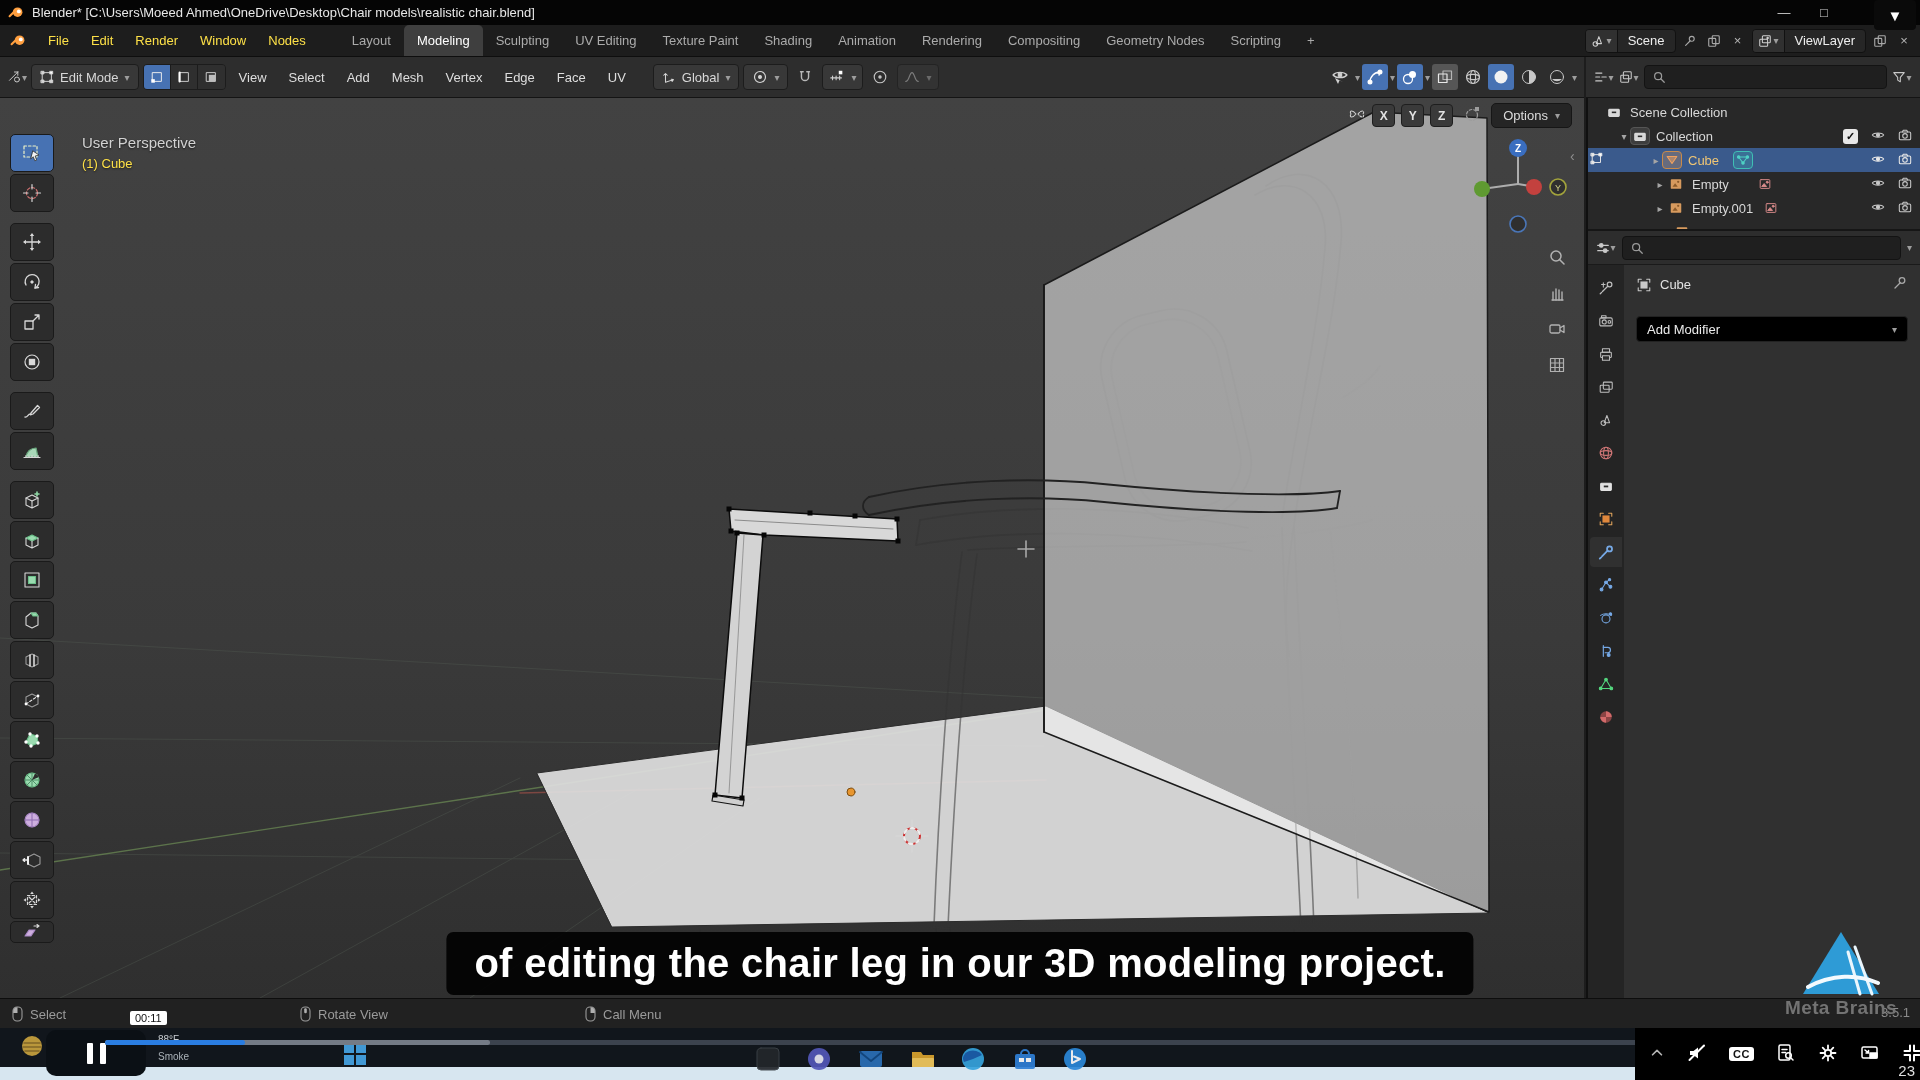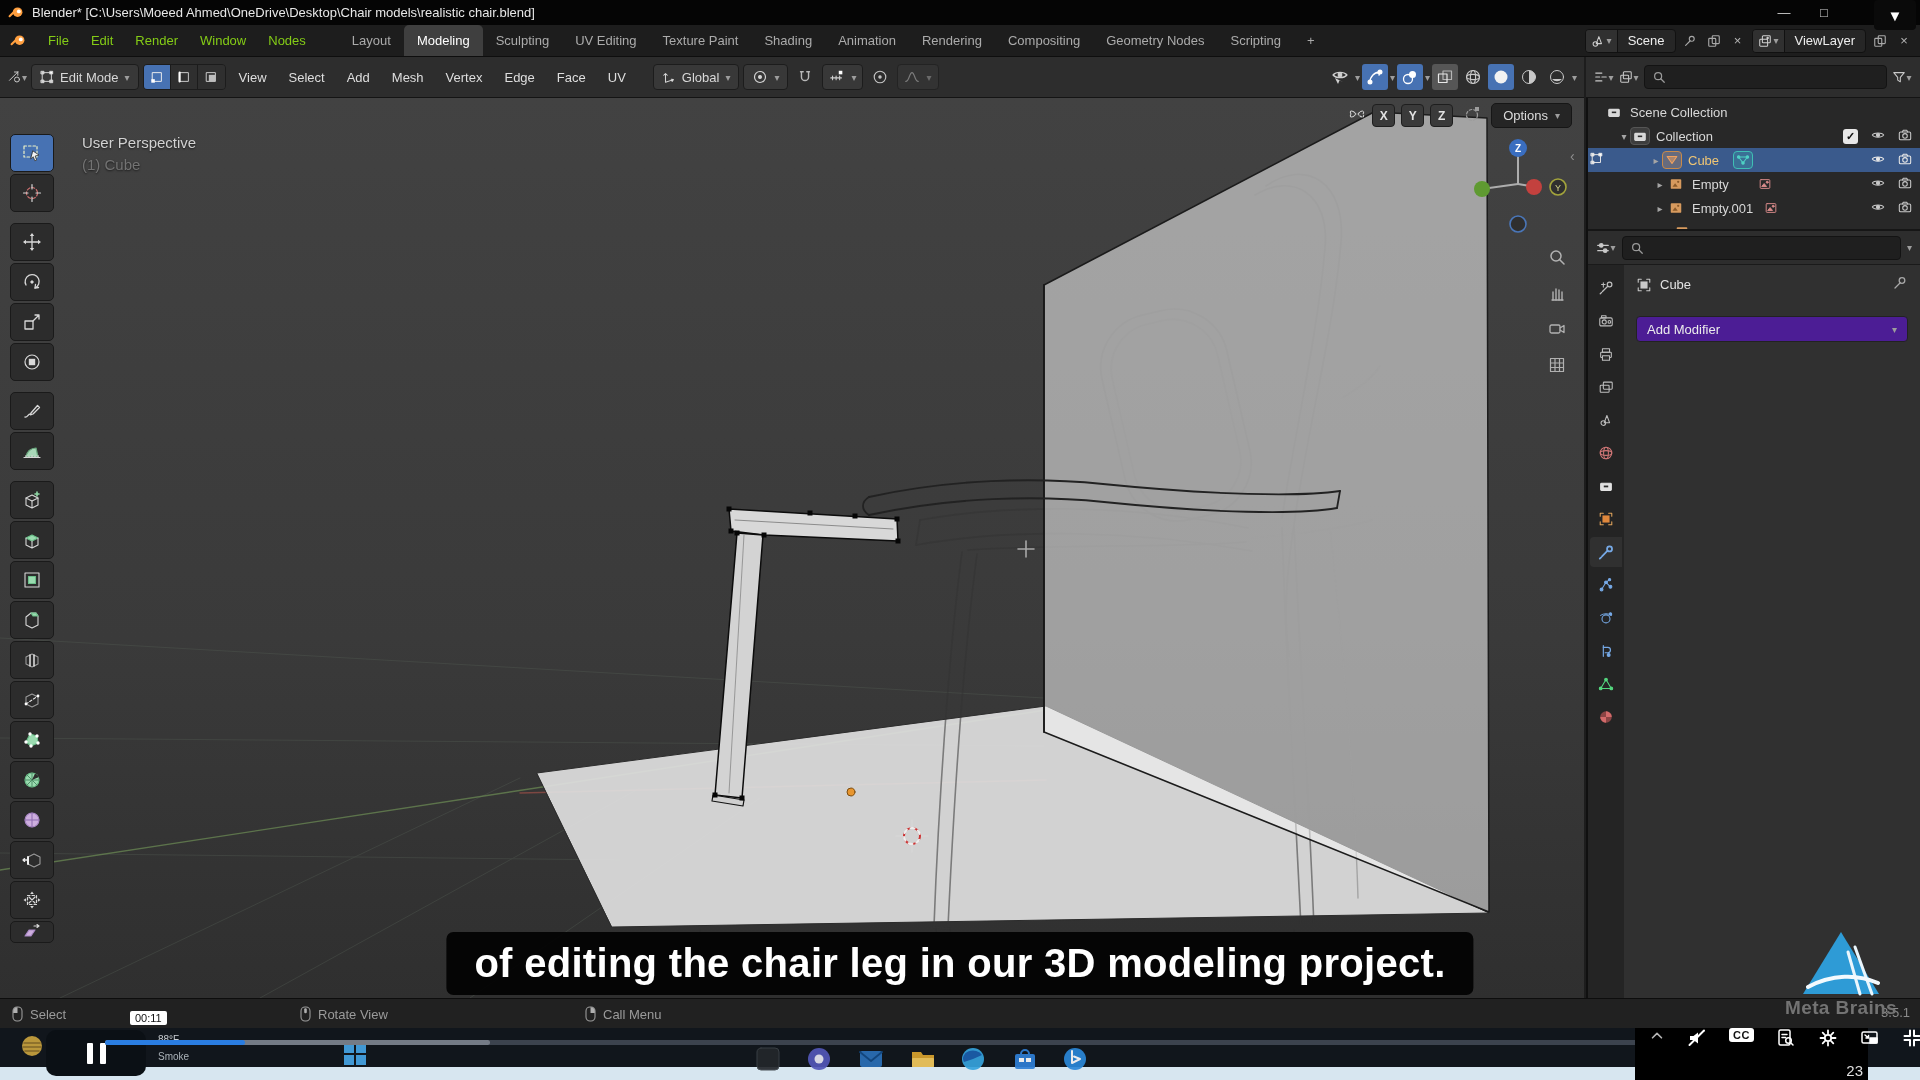--- a/index.html
+++ b/index.html
@@ -6,21 +6,21 @@
 body{width:1920px;height:1080px;background:#000;font-family:"Liberation Sans",sans-serif;-webkit-font-smoothing:antialiased}
 .screen{position:relative;width:1920px;height:1080px;overflow:hidden;background:#1d1d1d;font-size:13px;color:#d8d8d8}
 svg{fill:none;stroke-linecap:round;stroke-linejoin:round}
 .s14{width:14px;height:14px}.s16{width:16px;height:16px}.s18{width:18px;height:18px}.s20{width:20px;height:20px}
 
 .titlebar{position:absolute;top:0;left:0;width:1920px;height:25px;background:#050505;display:flex;align-items:center;gap:8px;padding-left:8px;color:#e8e8e8;font-size:13px}
 .wctl{position:absolute;top:0;height:25px;display:flex;align-items:center;justify-content:center;width:40px;color:#cfcfcf}
 .dlbox{position:absolute;top:0;right:4px;width:42px;height:30px;background:#0a0a0a;border-radius:4px;display:flex;align-items:center;justify-content:center;color:#fff;font-size:15px;z-index:60}
 
 .topbar{position:absolute;top:25px;left:0;width:1920px;height:32px;background:#1d1d1d;border-bottom:1px solid #0e0e0e;display:flex;align-items:stretch}
-.menu-item{display:flex;align-items:center;padding:0 11px;color:#84cc16}
+.menu-item{display:flex;align-items:center;padding:0 11px;color:#fde047}
 .tabs{display:flex;align-items:stretch;margin-left:22px}
 .wtab{display:flex;align-items:center;padding:0 13px;color:#ababab}
 .wtab.active{background:#3f3f3f;color:#fff;border-radius:5px 5px 0 0}
 .tb-right{margin-left:auto;display:flex;align-items:center;gap:4px;padding-right:6px}
 .idsel{display:flex;align-items:center;height:24px;background:#262626;border:1px solid #111;border-radius:4px;overflow:hidden}
 .idsel .icpart{display:flex;align-items:center;gap:2px;background:#303030;height:100%;padding:0 5px;border-right:1px solid #111}
 .idsel .txt{padding:0 10px;color:#ededed}
 .tinyic{display:flex;align-items:center;justify-content:center;width:20px;height:24px;color:#b5b5b5}
 
 .toolheader{position:absolute;top:57px;left:0;width:1584px;height:41px;background:#2d2d2d;border-bottom:1px solid #141414;display:flex;align-items:center;gap:4px;padding:0 7px}
@@ -34,21 +34,21 @@
 .hicon.on{background:#4772b3}
 .hicon.pressed{background:#565656}
 .drop{color:#9d9d9d;font-size:10px}
 .hright{margin-left:auto;display:flex;align-items:center;gap:2px}
 
 .outheader{position:absolute;top:57px;left:1586px;width:334px;height:41px;background:#2d2d2d;border-bottom:1px solid #141414;display:flex;align-items:center;gap:5px;padding:0 8px}
 .searchpill{flex:1;display:flex;align-items:center;gap:6px;height:24px;background:#1f1f1f;border:1px solid #131313;border-radius:4px;padding:0 7px;color:#9a9a9a}
 
 .viewport{position:absolute;top:98px;left:0;width:1584px;height:900px;overflow:hidden}
 .vp-label{position:absolute;left:82px;top:36px;color:#d2d2d2;font-size:15px;text-shadow:0 1px 2px rgba(0,0,0,.6)}
-.vp-label2{position:absolute;left:82px;top:58px;color:#737373;font-size:15px;text-shadow:0 1px 2px rgba(0,0,0,.6)}
+.vp-label2{position:absolute;left:82px;top:58px;color:#fde047;font-size:13px;text-shadow:0 1px 2px rgba(0,0,0,.6)}
 .vp-tr{position:absolute;top:5px;right:12px;display:flex;align-items:center;gap:6px}
 .axbtn{width:23px;height:23px;background:#3a3a3a;border:1px solid #1e1e1e;border-radius:4px;display:flex;align-items:center;justify-content:center;color:#e2e2e2;font-size:12px;font-weight:bold}
 .optbtn{display:flex;align-items:center;gap:7px;height:25px;padding:0 11px;background:#252525;border:1px solid #161616;border-radius:5px;color:#dcdcdc}
 .navcol{position:absolute;left:1548px;top:150px;display:flex;flex-direction:column;gap:15px;align-items:center;opacity:.85}
 .collapse{position:absolute;left:1570px;top:50px;color:#8f8f8f;font-size:14px}
 
 .toolbar{position:absolute;left:10px;top:36px;width:46px;display:flex;flex-direction:column;gap:2px}
 .tbtn{width:44px;height:38px;background:#2c2c2c;border:1px solid #1a1a1a;border-radius:5px;display:flex;align-items:center;justify-content:center}
 .tbtn.active{background:#4772b3}
 .tgap{height:7px}
@@ -63,21 +63,21 @@
 .exp{width:12px;color:#a5a5a5;font-size:10px;text-align:center}
 .badge{display:flex;align-items:center;justify-content:center;width:20px;height:18px;border-radius:4px}
 .props{position:absolute;top:131px;bottom:0;left:0;right:0;border-top:2px solid #161616;background:#303030}
 .pheader{height:34px;background:#2d2d2d;border-bottom:1px solid #1a1a1a;display:flex;align-items:center;gap:6px;padding:0 8px}
 .pbody{position:absolute;top:34px;bottom:0;left:0;right:0;display:flex}
 .ptabs{width:36px;background:#242424;display:flex;flex-direction:column;align-items:center;padding-top:8px;gap:3px}
 .ptab{width:32px;height:30px;display:flex;align-items:center;justify-content:center;border-radius:4px 0 0 4px}
 .ptab.active{background:#303030}
 .pcontent{flex:1;padding:10px 12px}
 .crumb{display:flex;align-items:center;gap:8px;color:#e2e2e2}
-.addmod{margin-top:22px;height:26px;background:#4c1d95;border:1px solid #222;border-radius:4px;display:flex;align-items:center;padding:0 10px;color:#ececec}
+.addmod{margin-top:22px;height:26px;background:#000000;border:1px solid #222;border-radius:4px;display:flex;align-items:center;padding:0 10px;color:#ececec}
 .addmod .drop{margin-left:auto}
 
 .statusbar{position:absolute;top:998px;left:0;width:1920px;height:30px;background:#212121;border-top:1px solid #0d0d0d;color:#9b9b9b}
 .hint{position:absolute;top:0;height:30px;display:flex;align-items:center;gap:7px}
 .version{position:absolute;right:10px;top:6px;color:#8a8a8a}
 
 .caption{position:absolute;left:960px;bottom:85px;transform:translateX(-50%);background:rgba(2,2,2,.93);color:#fff;font-size:40px;font-weight:700;letter-spacing:.3px;padding:9px 28px;border-radius:7px;white-space:nowrap;z-index:40}
 
 .metabrains{position:absolute;left:1766px;top:930px;width:150px;height:94px;z-index:55;text-align:center}
 .mb-name{color:#737373;font-weight:700;font-size:19px;margin-top:-2px;letter-spacing:.4px}
@@ -88,21 +88,21 @@
 .pbar{width:6px;height:21px;background:#fff;border-radius:1px}
 .weather{position:absolute;left:158px;top:3px;color:#c9ced2;line-height:17px;font-size:10px}
 .track{position:absolute;left:105px;top:12px;width:1550px;height:5px;background:#3c434e;border-radius:3px}
 .track .buf{position:absolute;left:0;top:0;height:5px;width:385px;background:#747b86;border-radius:3px}
 .track .fill{position:absolute;left:0;top:0;height:5px;width:140px;background:#2a7de1;border-radius:3px}
 .tooltip{position:absolute;left:130px;top:-17px;background:#fff;color:#111;font-size:11px;padding:1px 5px;border-radius:2px;z-index:60}
 .startbtn{position:absolute;left:344px;top:15px;width:22px;height:22px;display:grid;grid-template-columns:10px 10px;grid-gap:2px;opacity:.9}
 .startbtn div{background:#47a7e8;width:10px;height:10px}
 .tsearch{position:absolute;left:388px;top:4px;width:332px;height:43px;background:#1b232c;border:1px solid #39434e;border-radius:22px;display:flex;align-items:center;gap:9px;padding:0 16px;color:#aeb6bd;font-size:14px}
 .appicon{position:absolute;top:18px;width:26px;height:26px;opacity:.92}
-.rpanel{position:absolute;left:1635px;top:0;width:233px;height:52px;background:#000;display:flex;align-items:flex-start;gap:22px;padding-left:14px}
+.rpanel{position:absolute;left:1635px;top:0;width:285px;height:52px;background:#000;display:flex;align-items:center;gap:22px;padding-left:14px}
 .clockfrag{position:absolute;right:5px;bottom:1px;color:#dfdfdf;font-size:15px}
 .ccbadge{background:#fff;color:#111;font-weight:bold;font-size:11px;padding:1px 4px;border-radius:3px;letter-spacing:.5px}
 
 .gizmo{position:absolute;left:1466px;top:38px;width:110px;height:108px}
 </style>
 </head>
 <body>
 
 <div class="screen">
 

